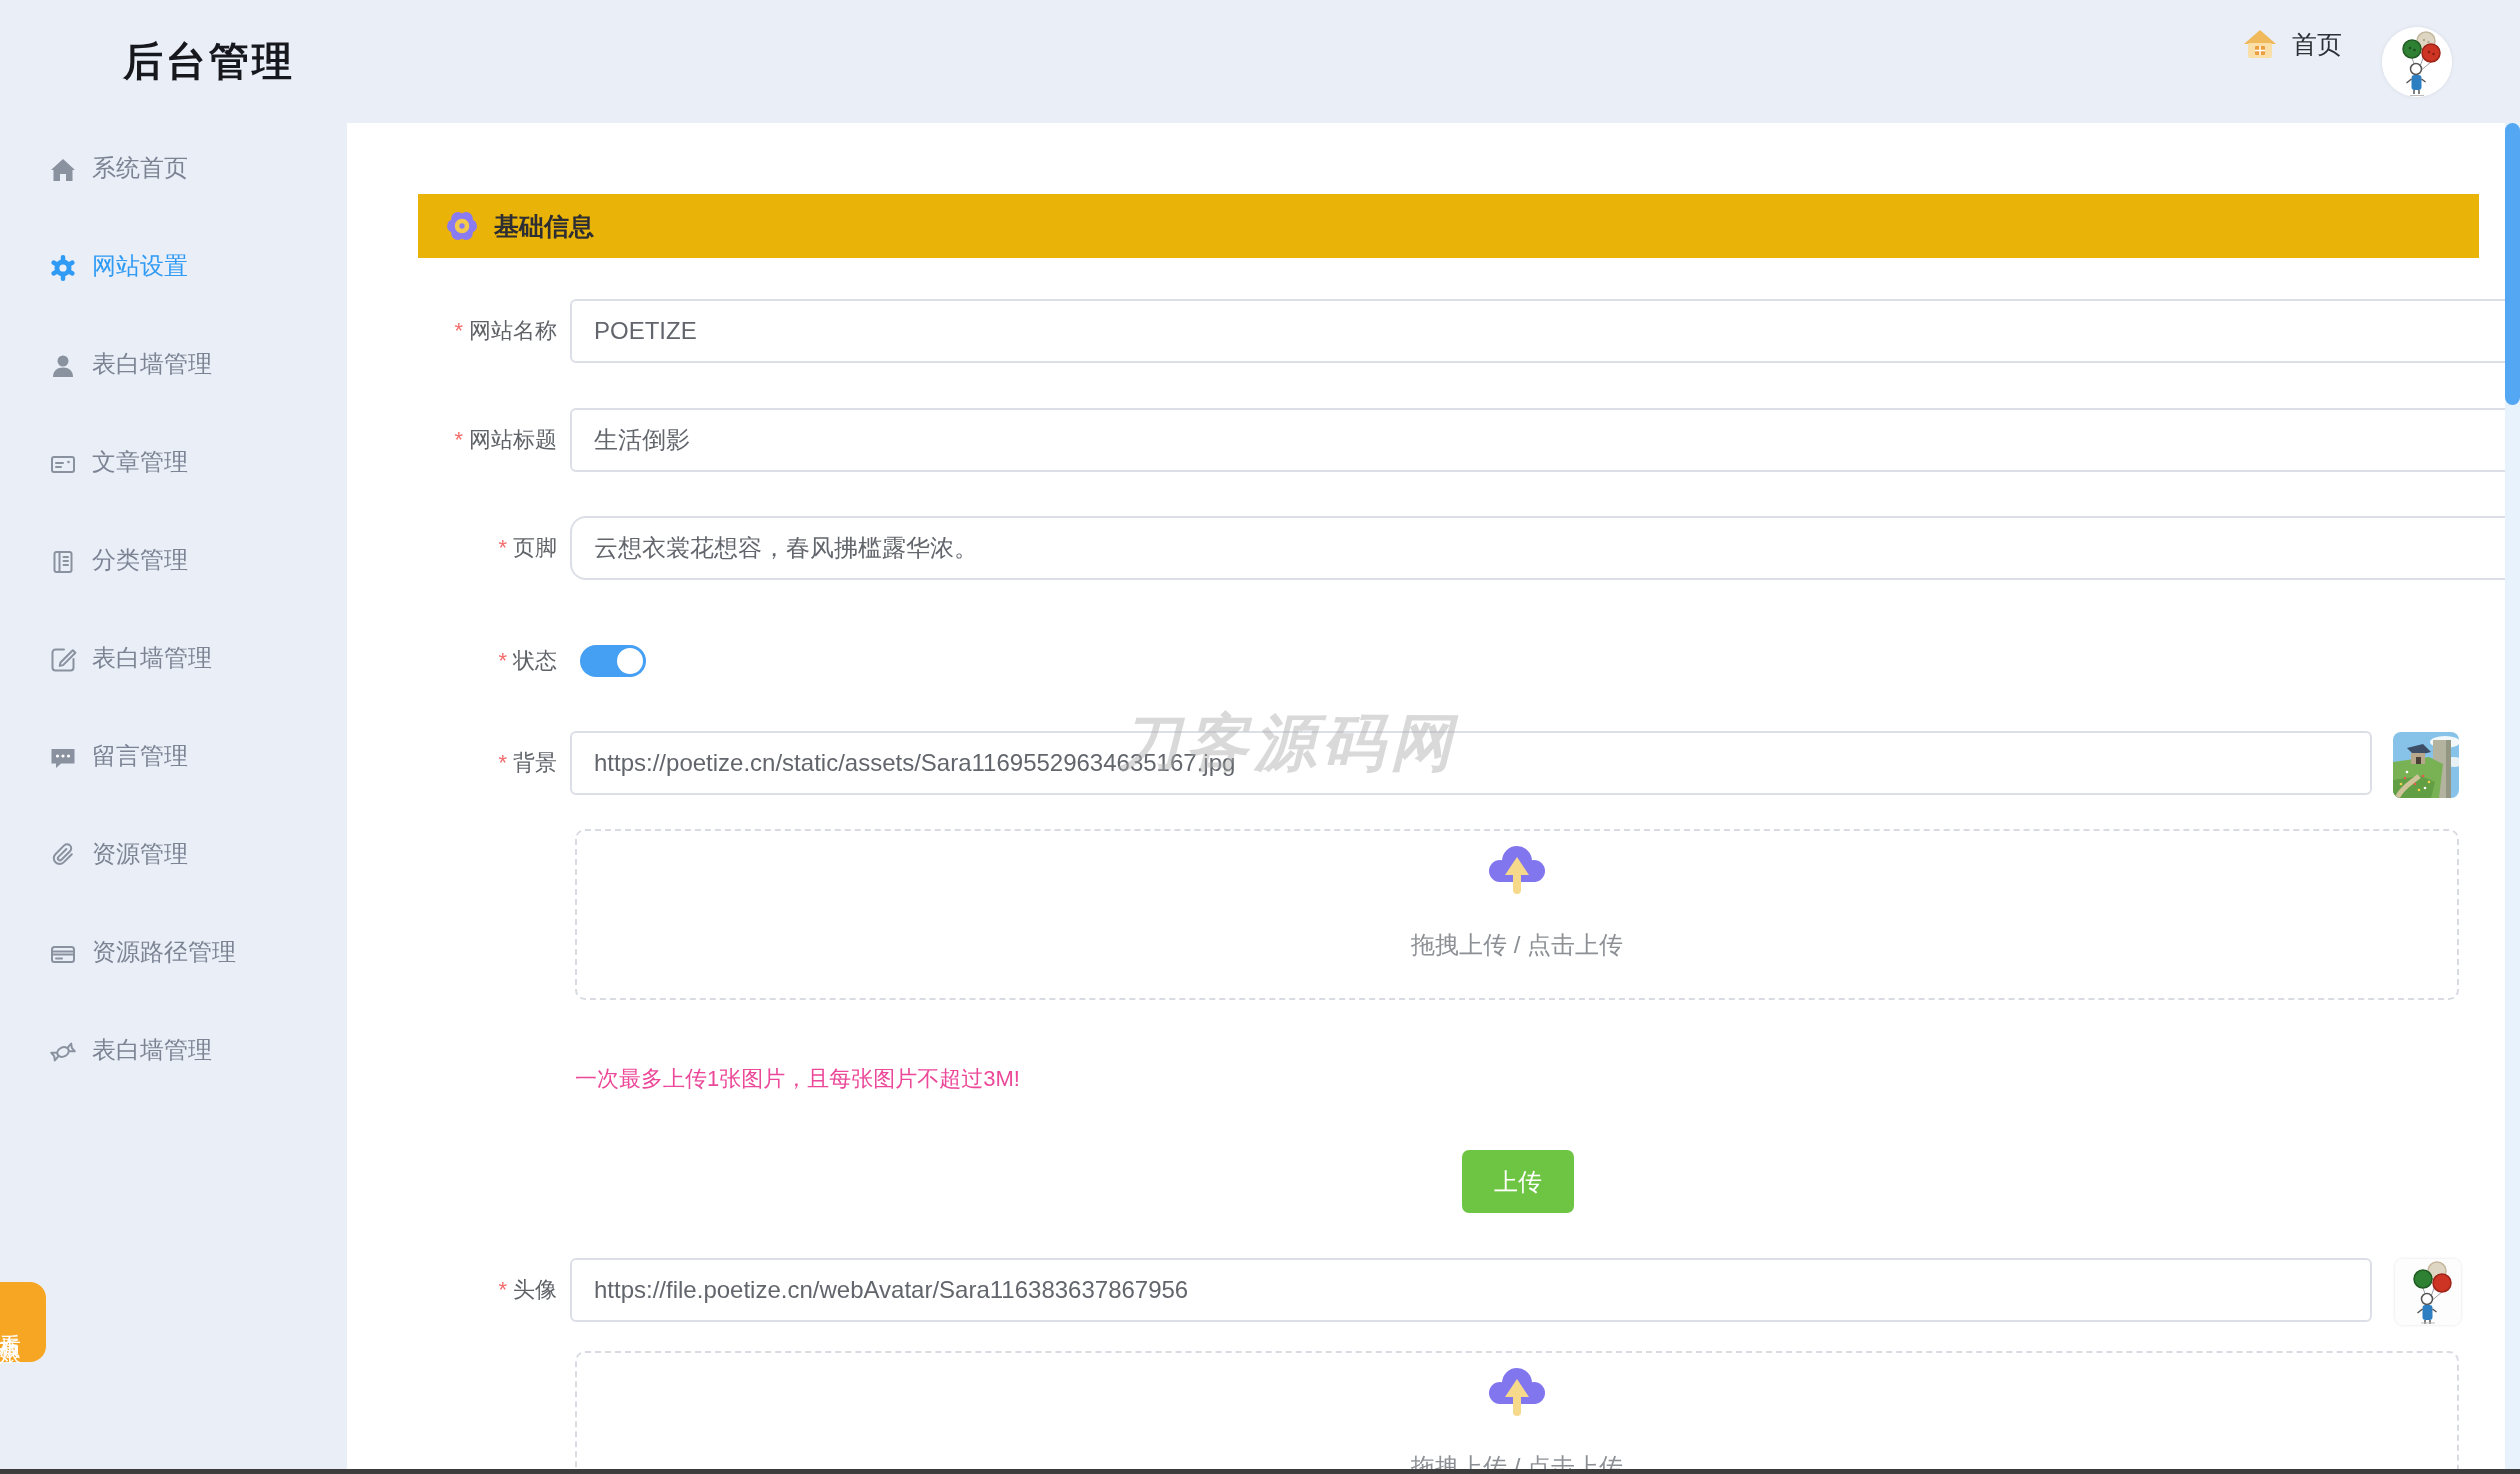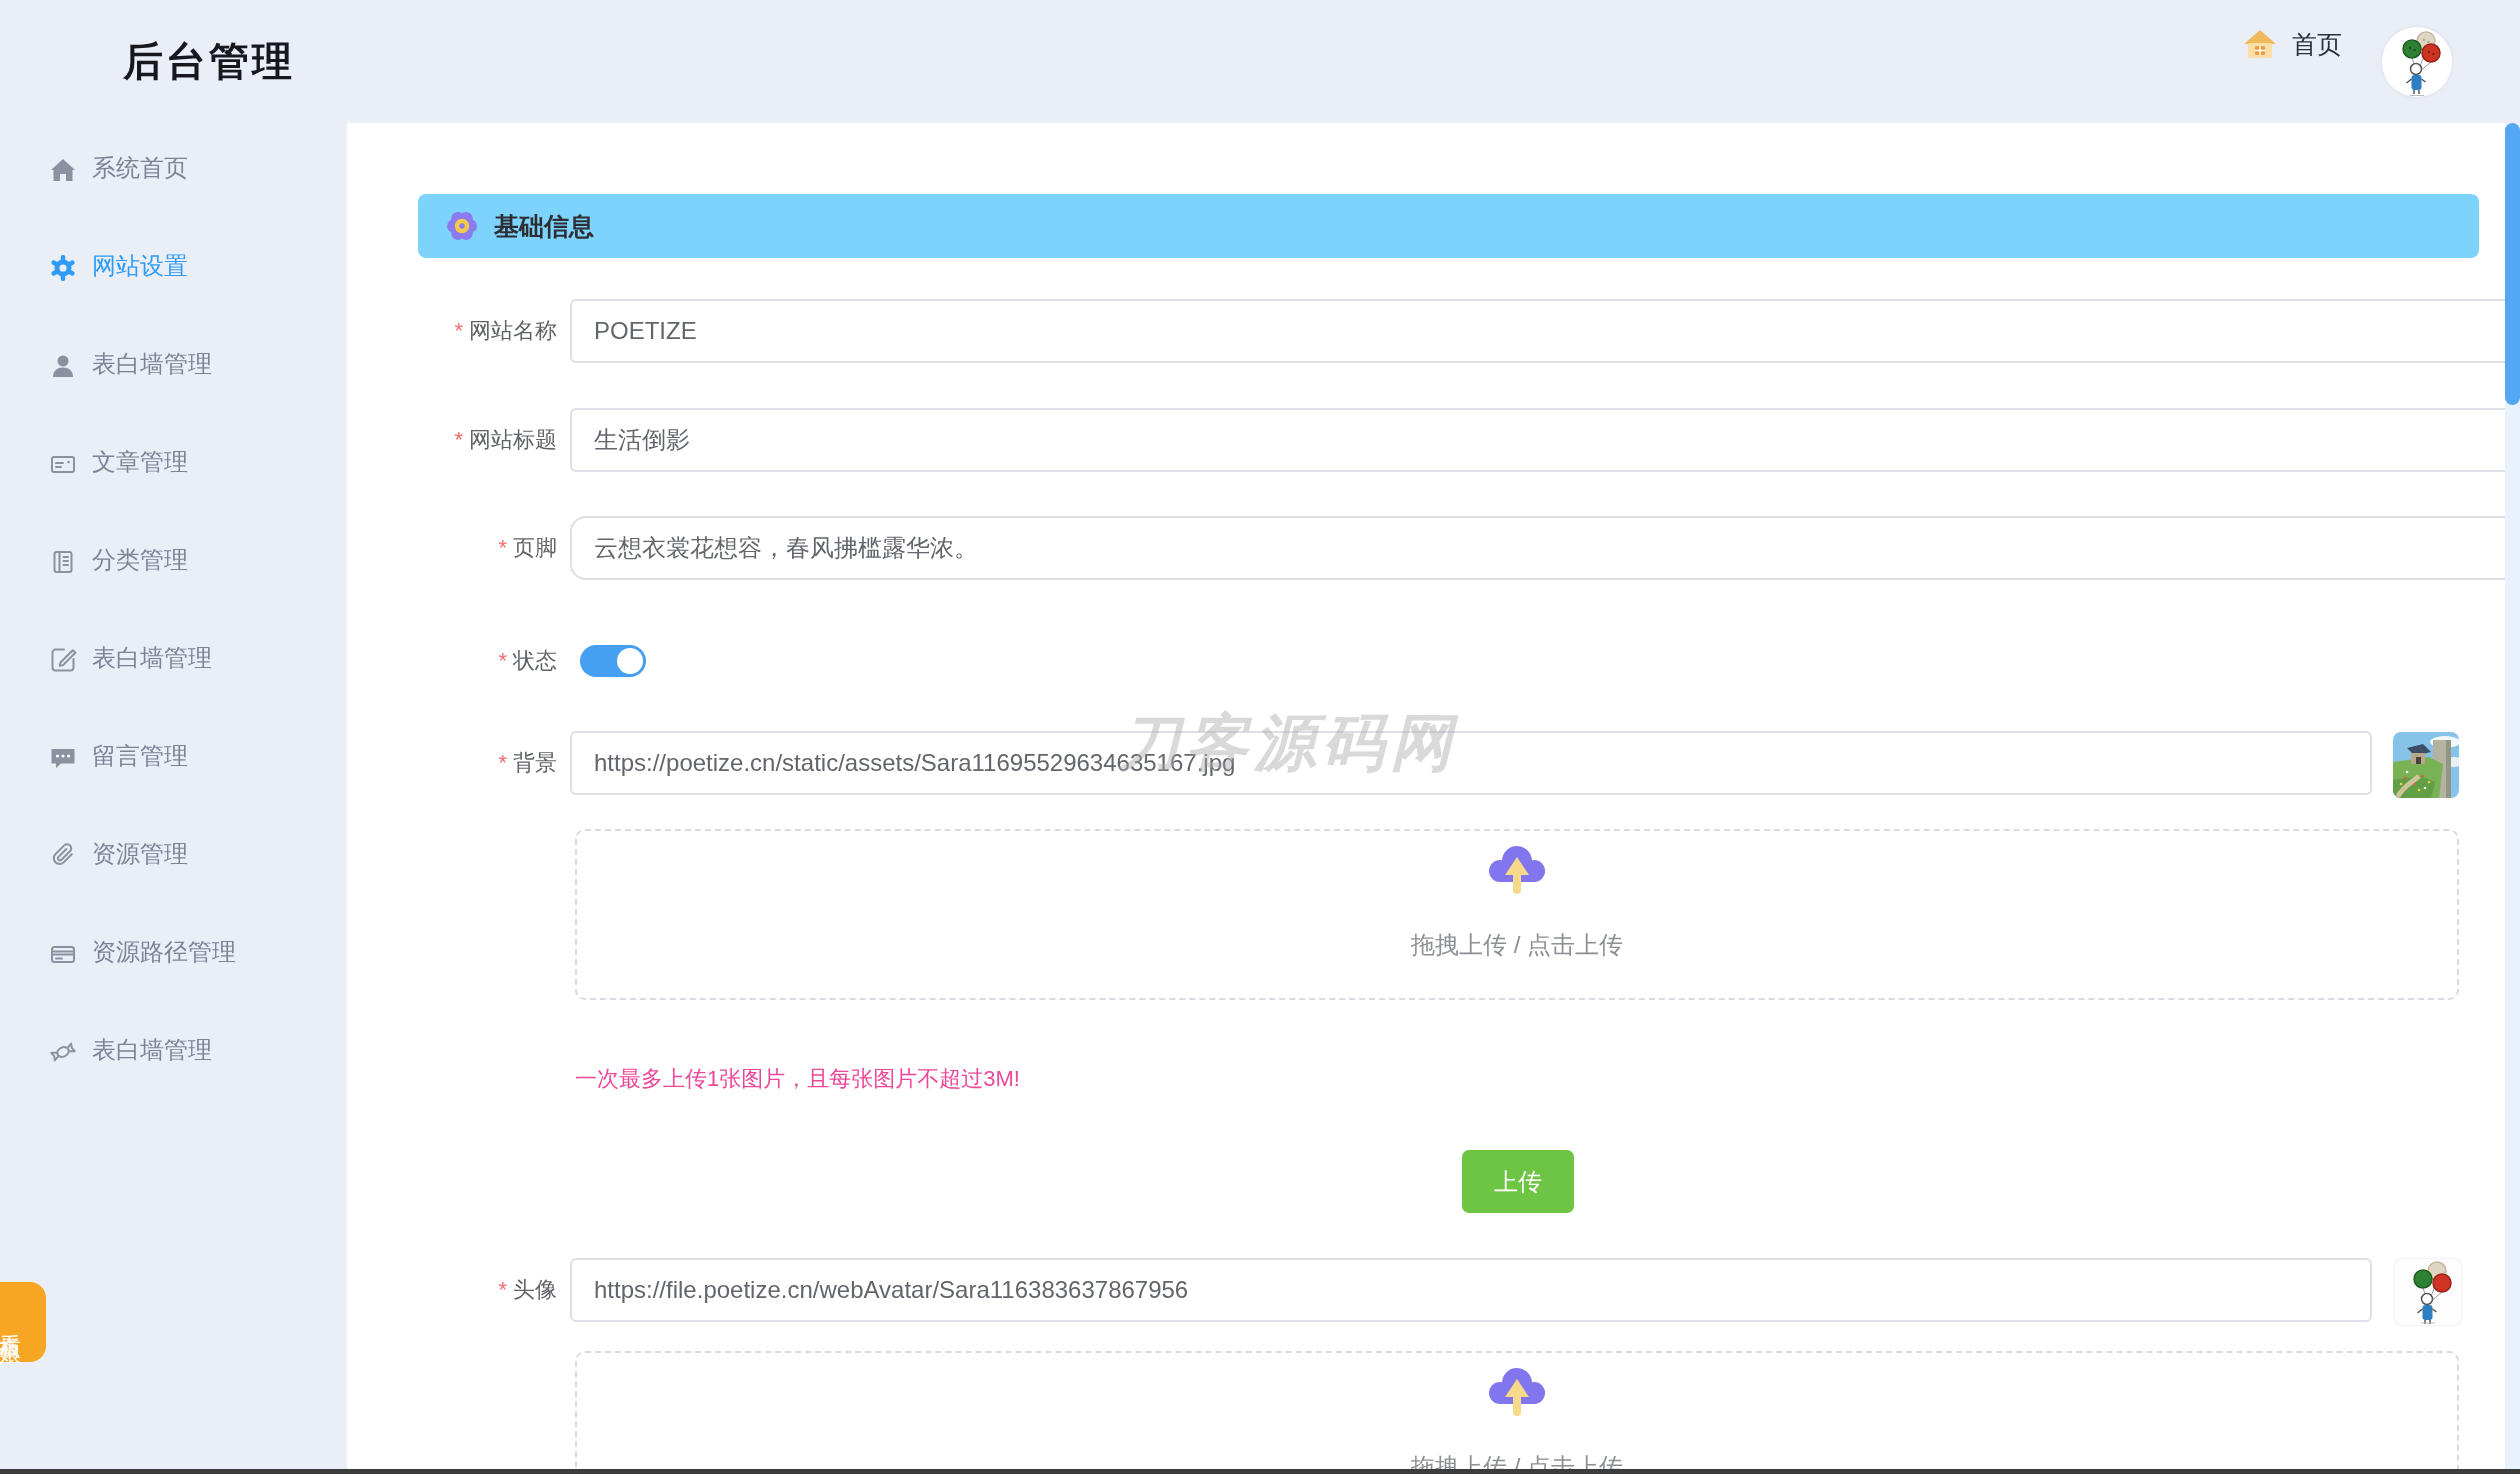--- a/index.html
+++ b/index.html
@@ -17,22 +17,22 @@
 
   
   .sidebar{position:absolute;left:0;top:123px;width:347px;bottom:0;}
   .side-item{position:absolute;left:0;width:100%;height:60px;cursor:pointer;}
   .s-icon{position:absolute;left:48px;top:15px;width:30px;height:30px;}
   .s-label{position:absolute;left:92px;top:0;line-height:60px;font-size:24px;color:#7c8494;font-family:Liberation Mono, monospace;}
   .side-item.active .s-label{color:#2f9bf5;}
 
   
   .panel{position:absolute;left:347px;top:123px;width:2158px;height:1351px;background:#fff;overflow:hidden;}
-  .section-bar{position:absolute;left:71px;top:71px;width:2061px;height:64px;background:#7dd3fc;
-               border-radius:8px;display:flex;align-items:center;}
+  .section-bar{position:absolute;left:71px;top:71px;width:2061px;height:64px;background:#eab308;
+               border-radius:0;display:flex;align-items:center;}
   .section-icon{margin-left:26px;width:36px;height:36px;}
   .section-title{margin-left:14px;font-size:25px;font-weight:700;color:#2c2e33;}
 
   .field-label{position:absolute;left:0;width:210px;height:64px;line-height:64px;text-align:right;
                font-size:22px;color:#5f6368;white-space:nowrap;}
   .req{color:#f56c6c;margin-right:6px;}
   .field-input{position:absolute;left:223px;height:64px;border:2px solid #dcdfe6;border-radius:6px;
                background:#fff;font-size:24px;color:#62666c;padding:0 22px;box-sizing:border-box;
                outline:none;font-family:"Liberation Sans","DejaVu Sans",sans-serif;}
   .w-full{width:2088px;} .w-short{width:1802px;}

